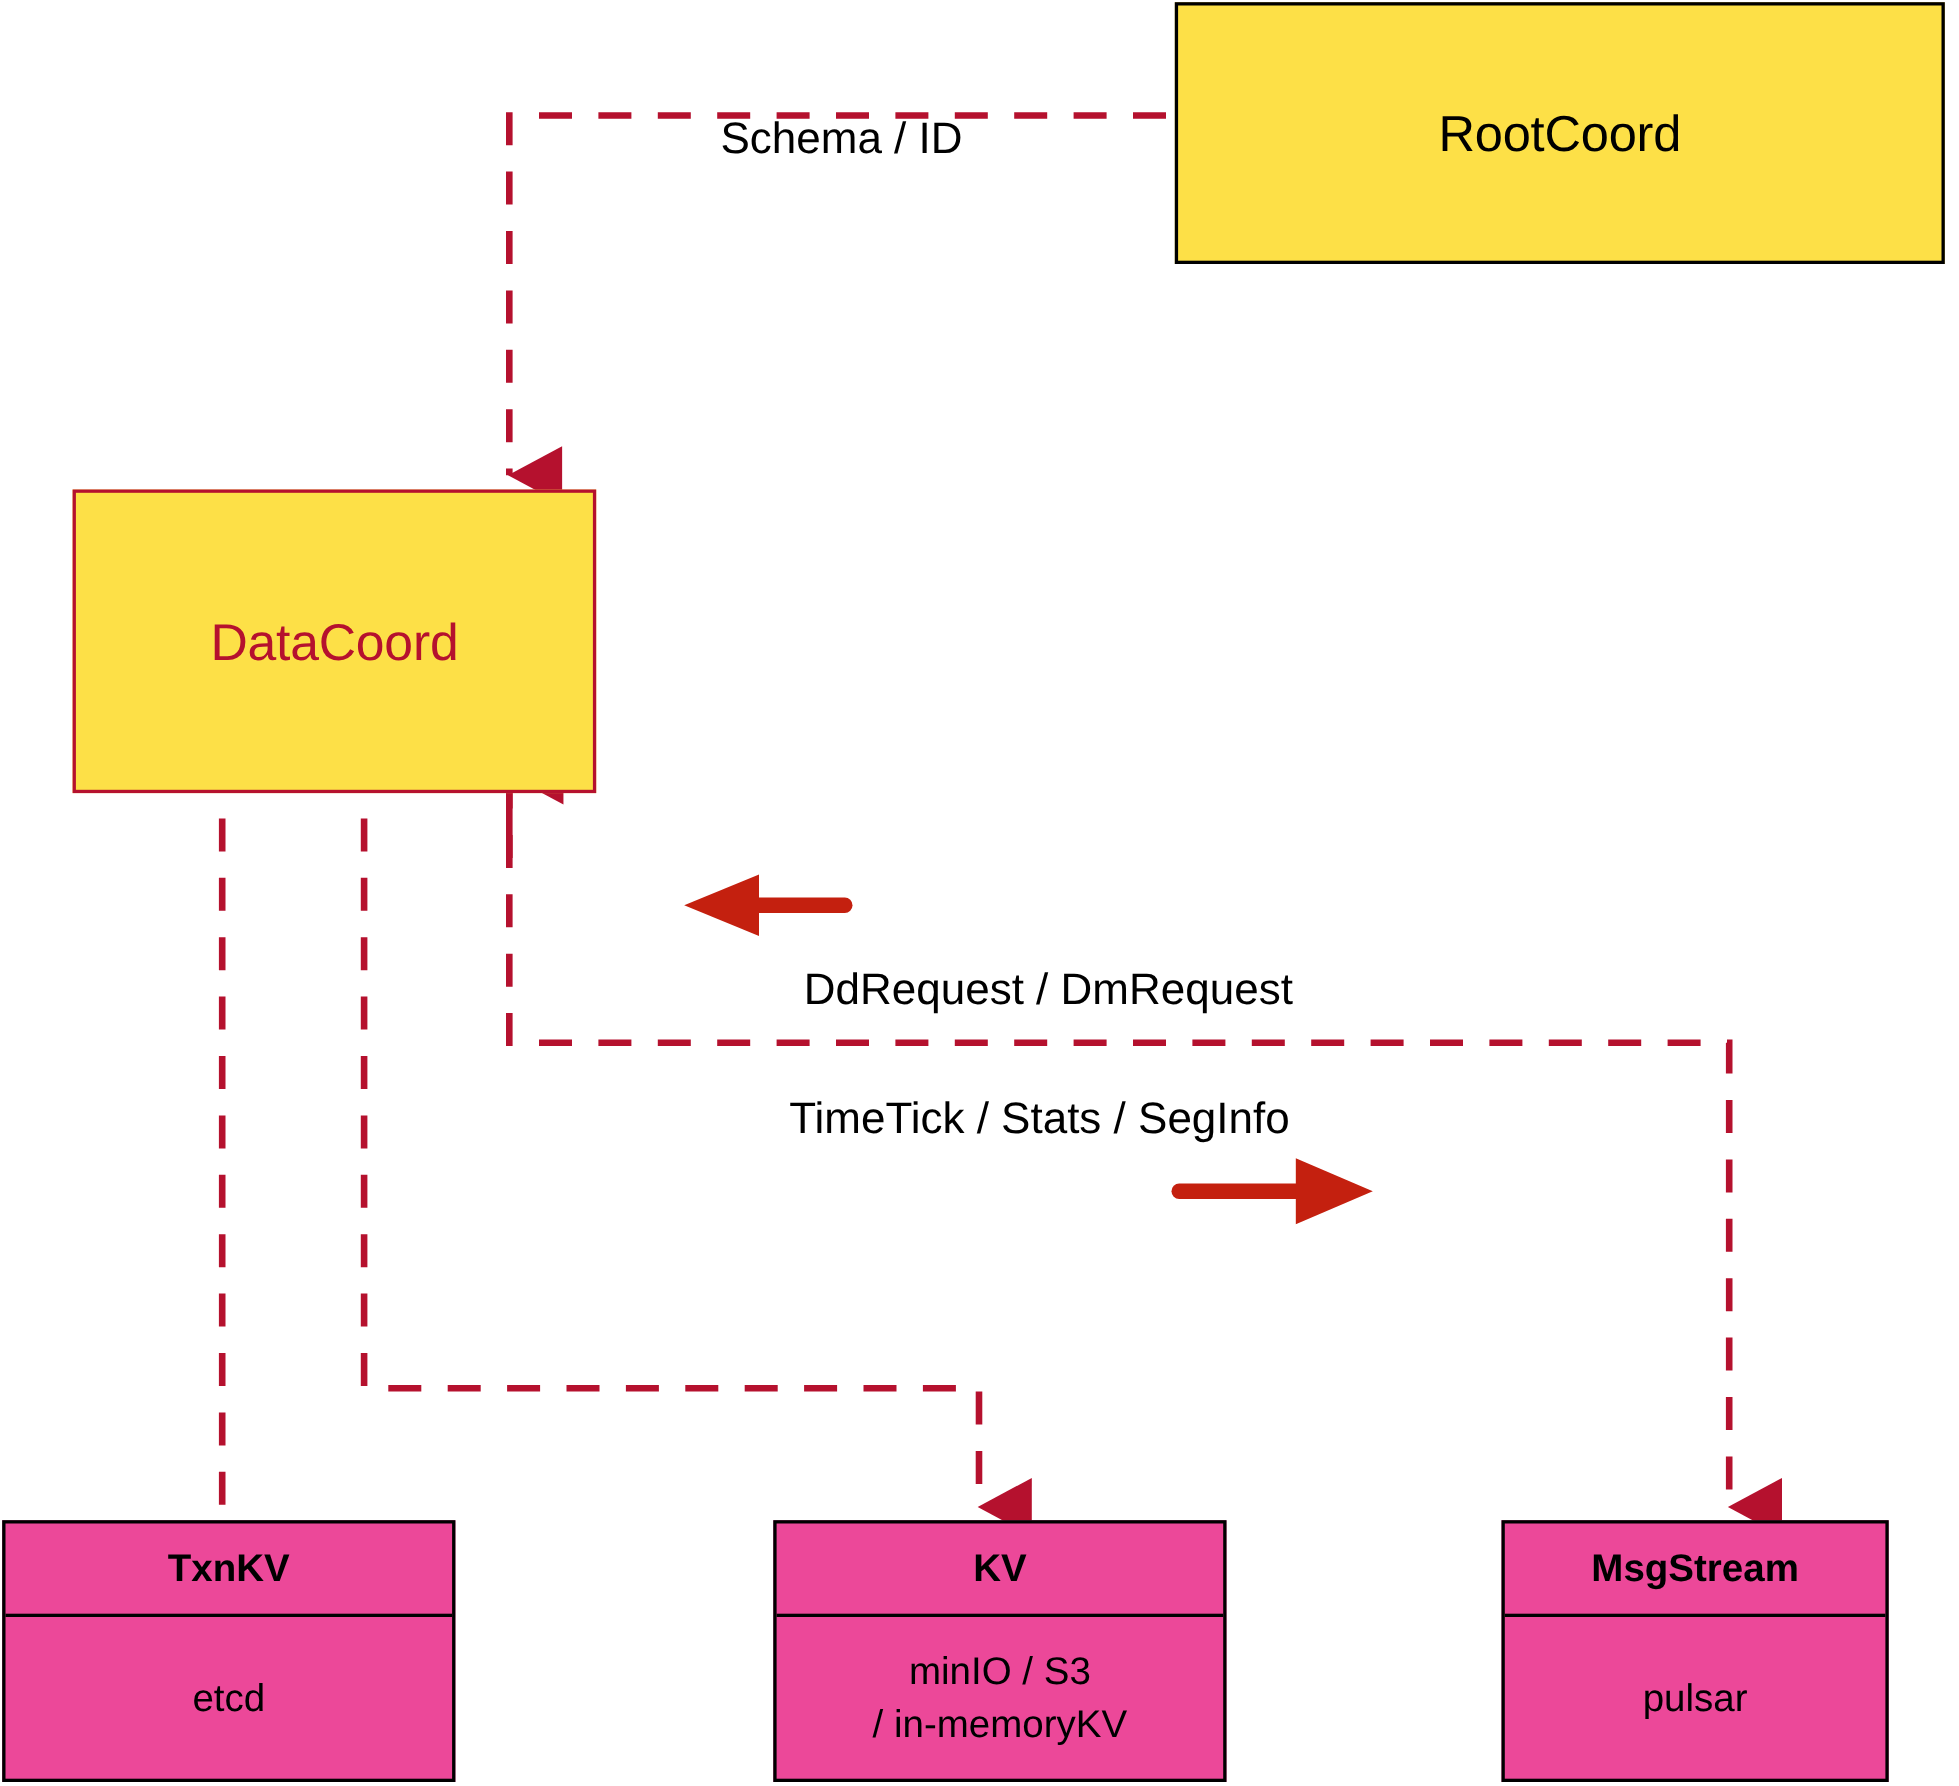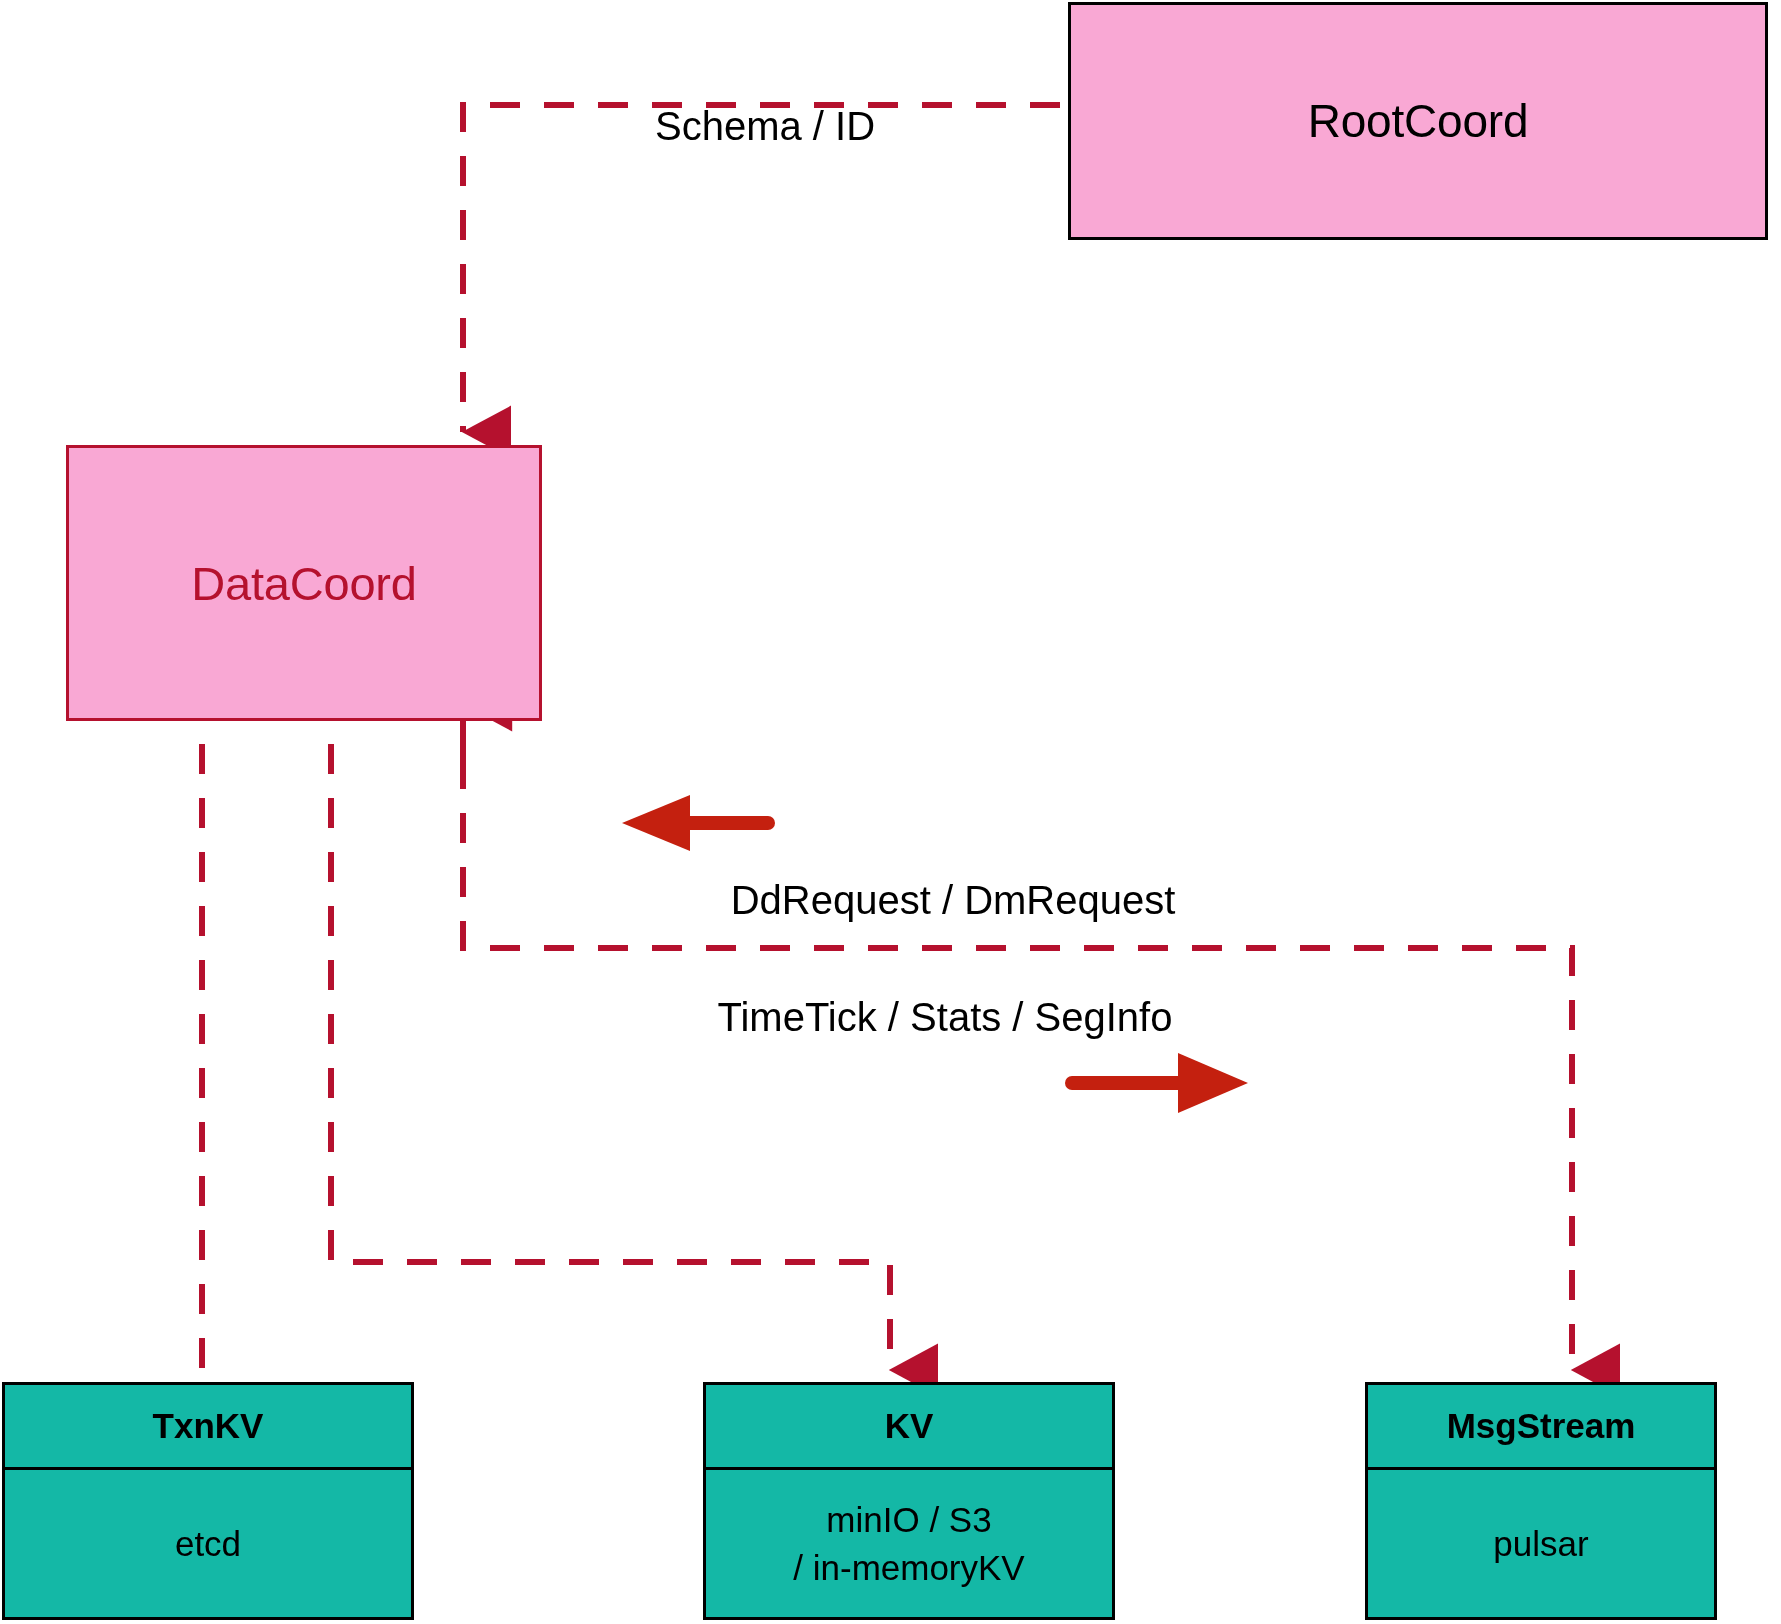--- a/index.html
+++ b/index.html
@@ -20,21 +20,21 @@
   #edges {
     position: absolute;
     left: 0;
     top: 0;
     width: 1781px;
     height: 1624px;
   }
   .node {
     position: absolute;
     box-sizing: border-box;
-    background: #f9a8d4;
+    background: #fde047;
   }
   .node-plain {
     border: 3px solid #000000;
     display: flex;
     align-items: center;
     justify-content: center;
   }
   .node-accent {
     border: 3px solid #B5112E;
     display: flex;
@@ -50,21 +50,21 @@
   .node-title-accent {
     font-size: 47px;
     color: #B5112E;
     font-weight: 400;
     letter-spacing: -0.2px;
   }
   .node-split {
     border: 3px solid #000000;
     display: flex;
     flex-direction: column;
-    background: #14b8a6;
+    background: #ec4899;
   }
   .split-head {
     height: 82px;
     border-bottom: 3px solid #000000;
     display: flex;
     align-items: center;
     justify-content: center;
     font-size: 35px;
     font-weight: bold;
     color: #000000;

